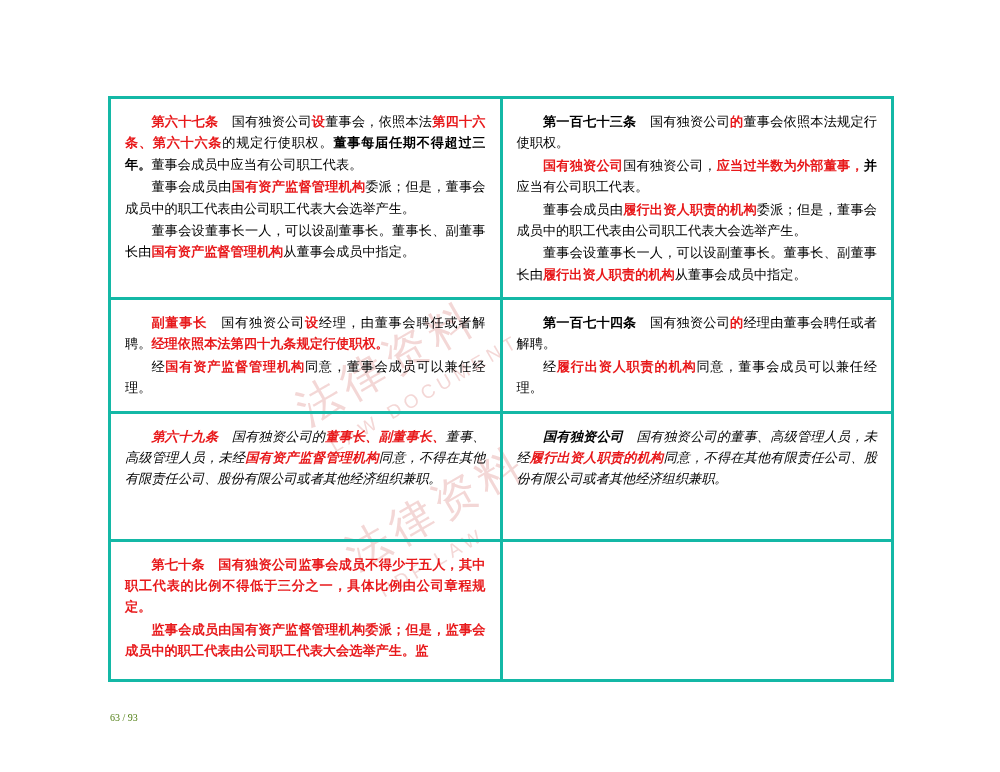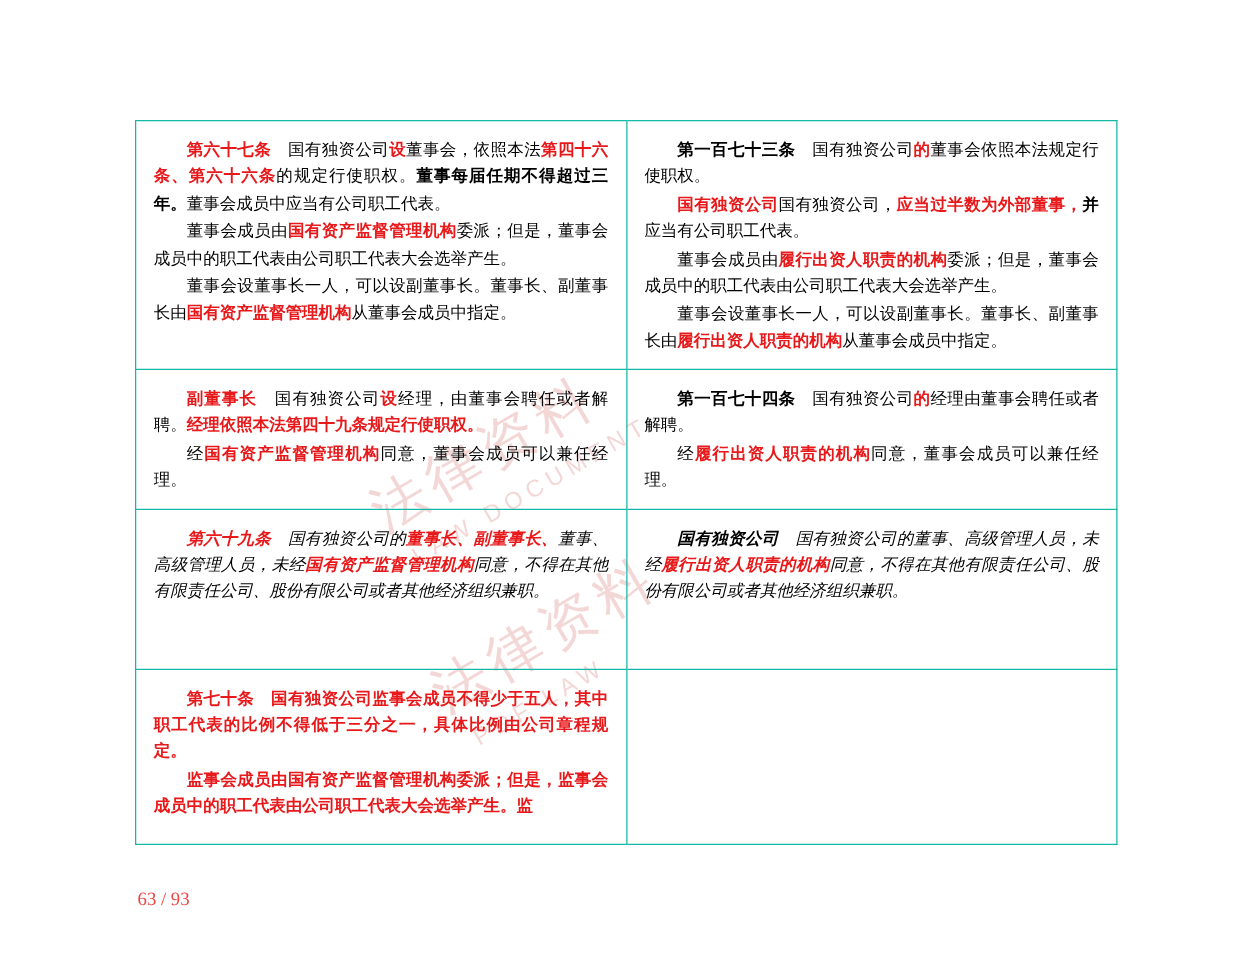--- a/index.html
+++ b/index.html
@@ -22,21 +22,21 @@
   }
   .doc-table {
     position: absolute;
     left: 108px;
     top: 96px;
     width: 786px;
     border-collapse: collapse;
     table-layout: fixed;
   }
   .doc-table td {
-    border: 1px solid #14b8a6;
+    border: 3px solid #14b8a6;
     vertical-align: top;
     padding: 12px 14px 12px 14px;
     width: 50%;
     font-size: 13.2px;
     line-height: 1.62;
     color: #000000;
   }
   .para {
     margin: 0;
     text-indent: 2em;
@@ -102,22 +102,22 @@
     top: 214px;
     font-size: 19px;
     letter-spacing: 5px;
     white-space: nowrap;
     font-family: "Liberation Sans", sans-serif;
   }
   .page-number {
     position: absolute;
     left: 110px;
     top: 712px;
-    font-size: 15px;
-    color: #ef4444;
+    font-size: 10px;
+    color: #4d7c0f;
     font-family: "Liberation Serif", "DejaVu Serif", serif;
   }
 </style>
 </head>
 <body>
 
 <div class="page">
 
   <div class="watermark">
     <div class="wm-line1">法律资料</div>

